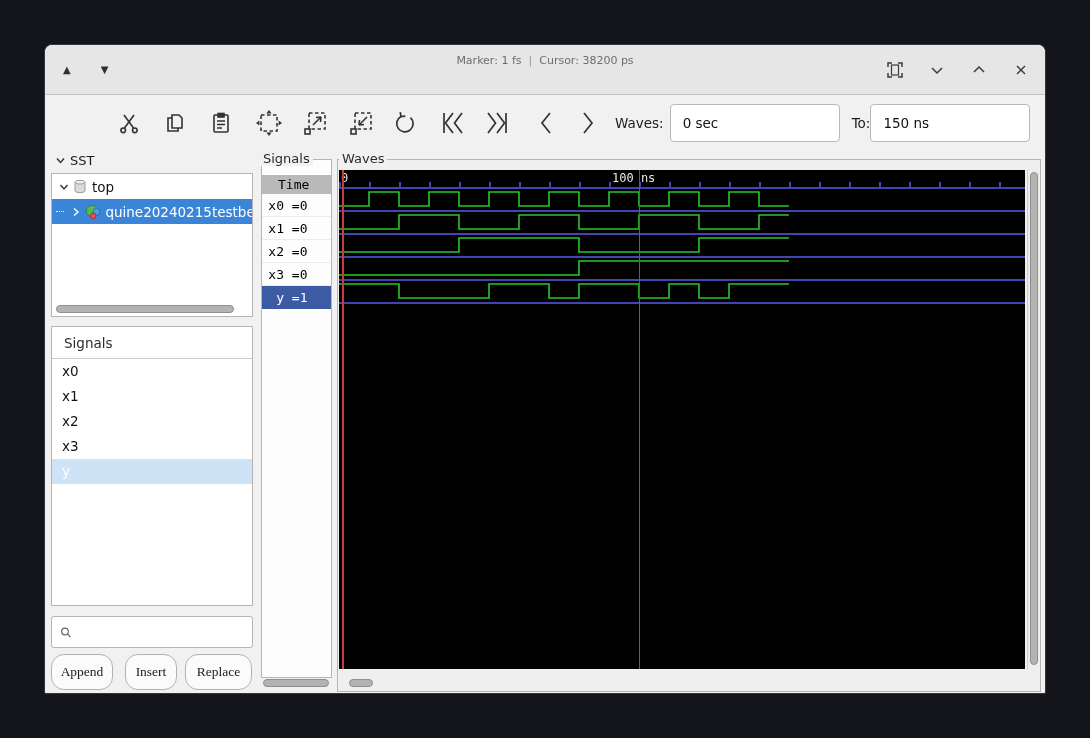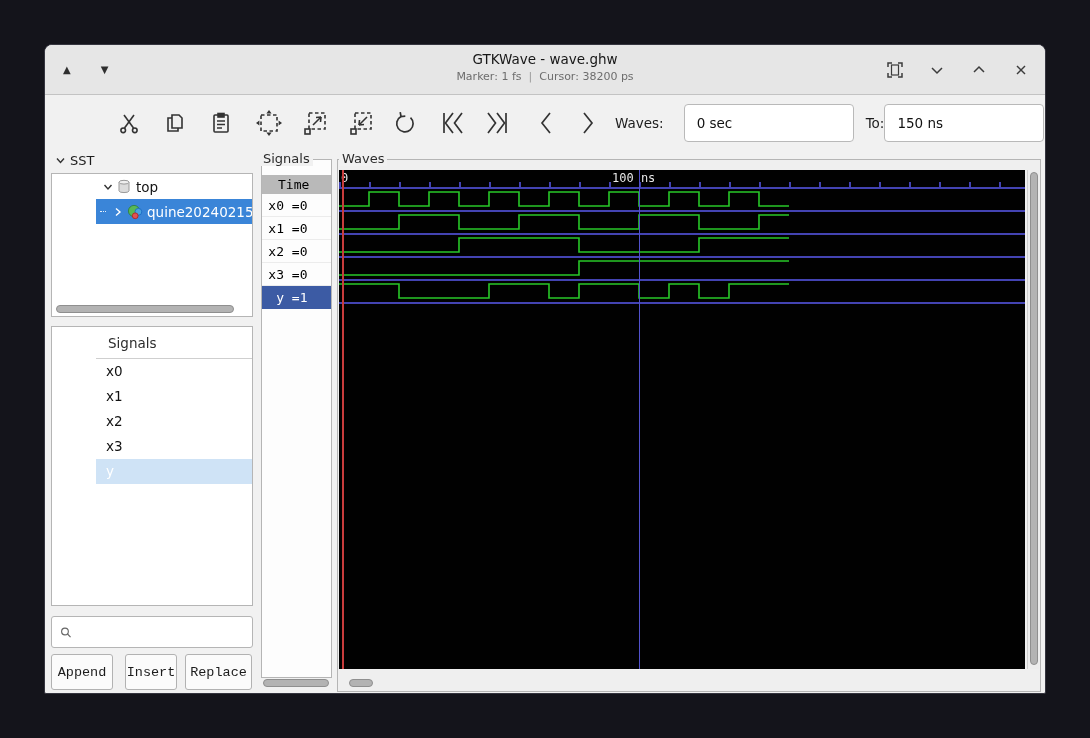--- a/index.html
+++ b/index.html
@@ -25,42 +25,42 @@
   .ti svg{display:block;}
   .hamburger{width:34px;margin-left:12px;display:flex;flex-direction:column;gap:6px;}
   .hamburger span{display:block;height:3px;background:#252525;border-radius:1px;}
   .lbl{font-size:13.5px;color:#1c1c1c;flex:0 0 auto;}
   .range-input{height:38px;border:1px solid #b9b9b9;border-radius:4px;background:#fff;
     font-size:13.5px;color:#111;padding:0 12px;font-family:"DejaVu Sans","Liberation Sans",sans-serif;outline:none;}
   
   .main{position:absolute;left:0;top:104px;right:0;bottom:0;}
   .sst-header{position:absolute;left:10px;top:4px;display:flex;align-items:center;gap:4px;
     font-size:13px;color:#1d1d1d;}
-  .panel{position:absolute;background:#fff;border:1px solid #b5b5b5;padding-left:44px;}
+  .panel{position:absolute;background:#fff;border:1px solid #b5b5b5;}
   .tree-panel{left:6px;top:24px;width:202px;height:144px;overflow:hidden;}
   .tree-row{position:relative;height:25px;display:flex;align-items:center;font-size:13.5px;color:#141414;}
   .tree-row.sel{background:var(--tree-selection,#3a85d8);color:#fff;}
   .tree-dots{width:10px;margin-left:4px;border-bottom:1px dotted #e8f0fa;height:1px;}
   .tree-chev{margin:0 3px 0 6px;display:flex;}
   .tree-label{white-space:nowrap;overflow:hidden;}
   .tree-hscroll{position:absolute;left:2px;bottom:2px;width:196px;height:9px;}
   .thumb{position:absolute;background:#b3b3b3;border:1px solid #8f8f8f;border-radius:5px;}
   
   .siglist-panel{left:6px;top:177px;width:202px;height:280px;overflow:hidden;}
   .siglist-header{height:32px;line-height:32px;padding-left:12px;font-size:13.5px;color:#2c2c2c;
     border-bottom:1px solid #cfcfcf;}
   .siglist-row{height:25px;line-height:25px;padding-left:10px;font-size:13.5px;color:#121212;}
   .siglist-row.sel{background:var(--list-selection-bg,#cfe3f6);color:#ffffff;}
   .search-box{position:absolute;left:6px;top:467px;width:202px;height:32px;background:#fff;
     border:1px solid #b5b5b5;border-radius:3px;display:flex;align-items:center;padding-left:8px;gap:6px;}
   .search-input{border:none;outline:none;flex:1;font-size:13px;background:transparent;
     font-family:"DejaVu Sans","Liberation Sans",sans-serif;}
   .btn{position:absolute;top:505px;height:36px;background:#fbfbfb;border:1px solid #b2b2b2;
-    border-radius:3px;font-size:13.5px;color:#1c1c1c;display:flex;align-items:center;justify-content:center;
-    font-family:Liberation Mono, monospace;}
+    border-radius:13px;font-size:13.5px;color:#1c1c1c;display:flex;align-items:center;justify-content:center;
+    font-family:Liberation Serif, serif;}
   
   .frame{position:absolute;border:1px solid #b5b5b5;}
   .frame-label{position:absolute;font-size:13px;color:#2c2c2c;background:#f1f1f1;padding:0 3px;z-index:3;}
   .sigframe{left:216px;top:10px;width:71px;height:519px;background:#fdfdfd;overflow:hidden;}
   .sigframe-label{left:215px;top:2px;}
   .time-header{position:absolute;left:0;top:15px;width:100%;height:19px;background:#b9b9b9;
     font-family:"DejaVu Sans Mono","Liberation Mono",monospace;font-size:13px;color:#000;
     line-height:19px;padding-left:16px;}
   .sigrow{position:absolute;left:0;width:100%;height:23px;line-height:23px;
     font-family:"DejaVu Sans Mono","Liberation Mono",monospace;font-size:13px;color:#000;
@@ -93,21 +93,20 @@
 <body>
 
 <div class="window">
 
   <div class="titlebar">
     <div class="tb-left">
       <div class="tb-arrow">▲</div>
       <div class="tb-arrow">▼</div>
     </div>
     <div class="tb-center">
-      <div class="tb-title">GTKWave - wave.ghw</div>
       <div class="tb-sub">
         <span>Marker: 1 fs</span><span class="sep">|</span><span>Cursor: 38200 ps</span>
       </div>
     </div>
     <div class="tb-right">
       <span class="wc">
         <svg width="16" height="16" viewBox="0 0 16 16" fill="none" stroke="#3c3c3c" stroke-width="1.5">
           <path d="M1,5 V1 H5 M11,1 H15 V5 M15,11 V15 H11 M5,15 H1 V11"></path>
           <rect x="4.5" y="3" width="7" height="10" stroke-width="1.2"></rect>
         </svg>
@@ -209,21 +208,21 @@
       <svg width="22" height="28" viewBox="0 0 22 28" fill="none" stroke="#333" stroke-width="1.7">
         <polyline points="15,4 7,14 15,24"></polyline>
         </svg>
       </div>
     <div class="ti" style="margin-left:20px">
       <svg width="22" height="28" viewBox="0 0 22 28" fill="none" stroke="#333" stroke-width="1.7">
         <polyline points="7,4 15,14 7,24"></polyline>
         </svg>
       </div>
     <div class="lbl" style="margin-left:16px">Waves:</div>
-    <input class="range-input" style="width: 170px; margin-left: 20px;" value="0 sec">
+    <input class="range-input" style="width: 170px; margin-left: 6px;" value="0 sec">
     <div class="lbl" style="margin-left:12px">To:</div>
     <input class="range-input" style="width: 160px; margin-left: 0;" value="150 ns">
     <div class="ti" style="margin-left:14px">
       <svg width="28" height="28" viewBox="0 0 28 28" fill="none" stroke="#333" stroke-width="1.7">
         <path d="M21.5,9.5 a8.5,8.5 0 1 0 1,4.5"></path>
         <polyline points="21.8,4.5 21.5,9.5 16.5,9.2"></polyline>
         </svg>
       </div>
   </div>
 

